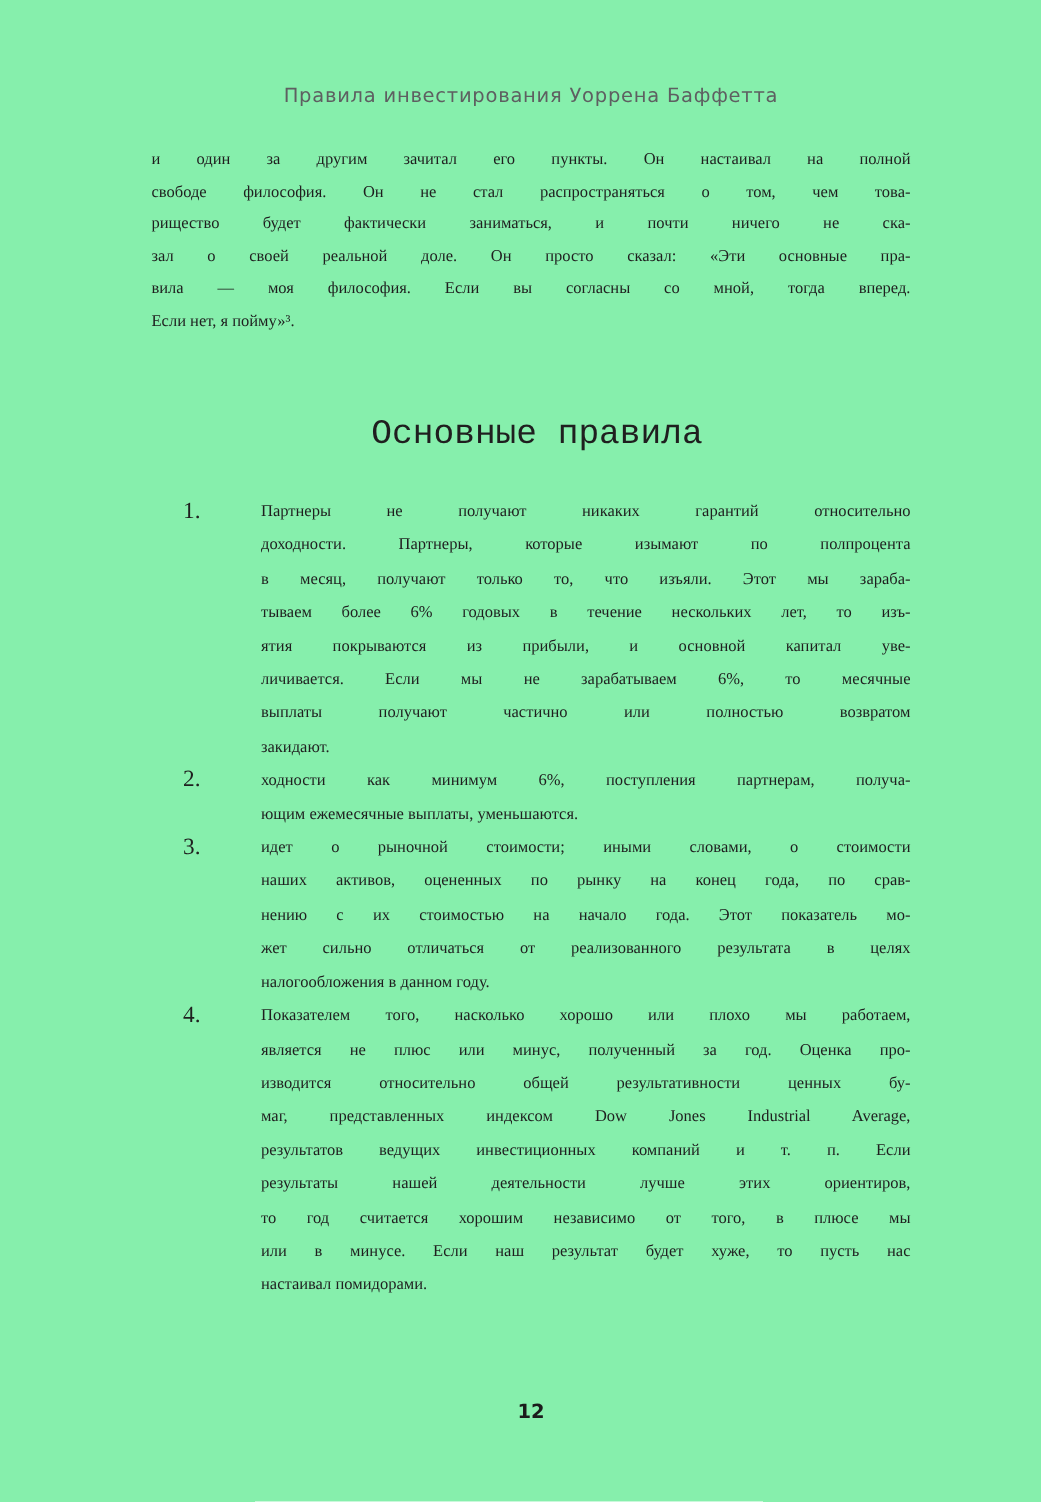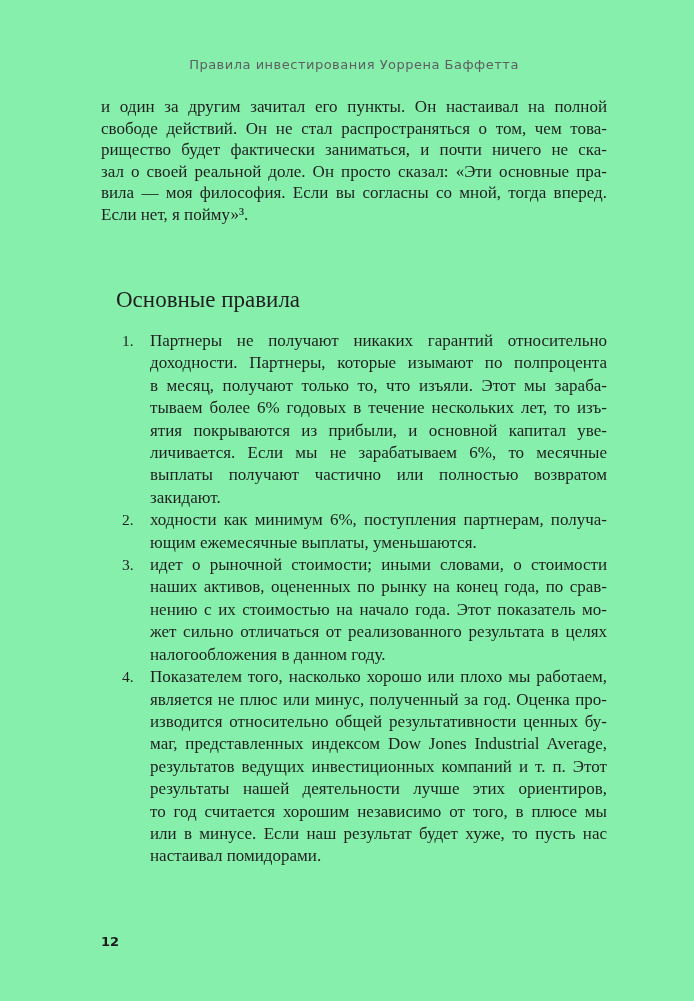--- a/index.html
+++ b/index.html
@@ -27,86 +27,88 @@
     letter-spacing: 0.5px;
   }
   .intro-block {
     position: absolute;
     top: 96px;
     left: 101px;
     width: 506px;
   }
   .line {
     font-family: "Liberation Serif", "DejaVu Serif", serif;
-    font-size: 17px;
+    font-size: 11px;
     line-height: 21.5px;
     color: #1f1f1f;
     text-align: justify;
     text-align-last: justify;
     white-space: normal;
   }
   .line-final {
     text-align-last: left;
   }
   .section-heading {
     position: absolute;
     top: 269px;
     left: 101px;
     width: 506px;
-    margin: 15px;
-    text-align: left;
-    font-family: Liberation Serif, serif;
+    margin: 4px;
+    text-align: center;
+    font-family: Liberation Mono, monospace;
     font-size: 23px;
     font-weight: 400;
     color: #1f1f1f;
     line-height: 32px;
   }
   .rules-list {
     position: absolute;
     top: 330px;
     left: 101px;
     width: 506px;
   }
   .rule-item {
     position: relative;
     padding-left: 49px;
   }
   .rule-item .line {
     line-height: 22.4px;
+    margin-left: 24px;
   }
   .rule-num {
     position: absolute;
     left: 21px;
     top: 0;
     font-family: "Liberation Serif", "DejaVu Serif", serif;
     font-size: 15.5px;
     line-height: 22.4px;
     color: #1f1f1f;
   }
   .page-number {
     position: absolute;
     top: 934px;
     left: 101px;
     width: 506px;
+    text-align: center;
     font-family: "DejaVu Sans", "Liberation Sans", sans-serif;
     font-size: 13px;
     font-weight: 700;
     color: #1b1b1b;
   }
 </style>
 </head>
 <body>
 
 <div class="page">
 
   <div class="running-header">Правила инвестирования Уоррена Баффетта</div>
 
   <div class="intro-block">
       <div class="line">и один за другим зачитал его пункты. Он настаивал на полной</div>
-      <div class="line">свободе действий. Он не стал распространяться о том, чем това-</div>
+      <div class="line">свободе философия. Он не стал распространяться о том, чем това-</div>
       <div class="line">рищество будет фактически заниматься, и почти ничего не ска-</div>
       <div class="line">зал о своей реальной доле. Он просто сказал: «Эти основные пра-</div>
       <div class="line">вила — моя философия. Если вы согласны со мной, тогда вперед.</div>
       <div class="line line-final">Если нет, я пойму»³.</div>
     </div>
 
   <h1 class="section-heading">Основные правила</h1>
 
   <div class="rules-list">
 
@@ -143,21 +145,21 @@
         </div>
     </div>
 
     <div class="rule-item">
       <span class="rule-num">4.</span>
       <div class="rule-lines">
           <div class="line">Показателем того, насколько хорошо или плохо мы работаем,</div>
           <div class="line">является не плюс или минус, полученный за год. Оценка про-</div>
           <div class="line">изводится относительно общей результативности ценных бу-</div>
           <div class="line">маг, представленных индексом Dow Jones Industrial Average,</div>
-          <div class="line">результатов ведущих инвестиционных компаний и т. п. Этот</div>
+          <div class="line">результатов ведущих инвестиционных компаний и т. п. Если</div>
           <div class="line">результаты нашей деятельности лучше этих ориентиров,</div>
           <div class="line">то год считается хорошим независимо от того, в плюсе мы</div>
           <div class="line">или в минусе. Если наш результат будет хуже, то пусть нас</div>
           <div class="line line-final">настаивал помидорами.</div>
         </div>
     </div>
 
   </div>
 
   <div class="page-number">12</div>

